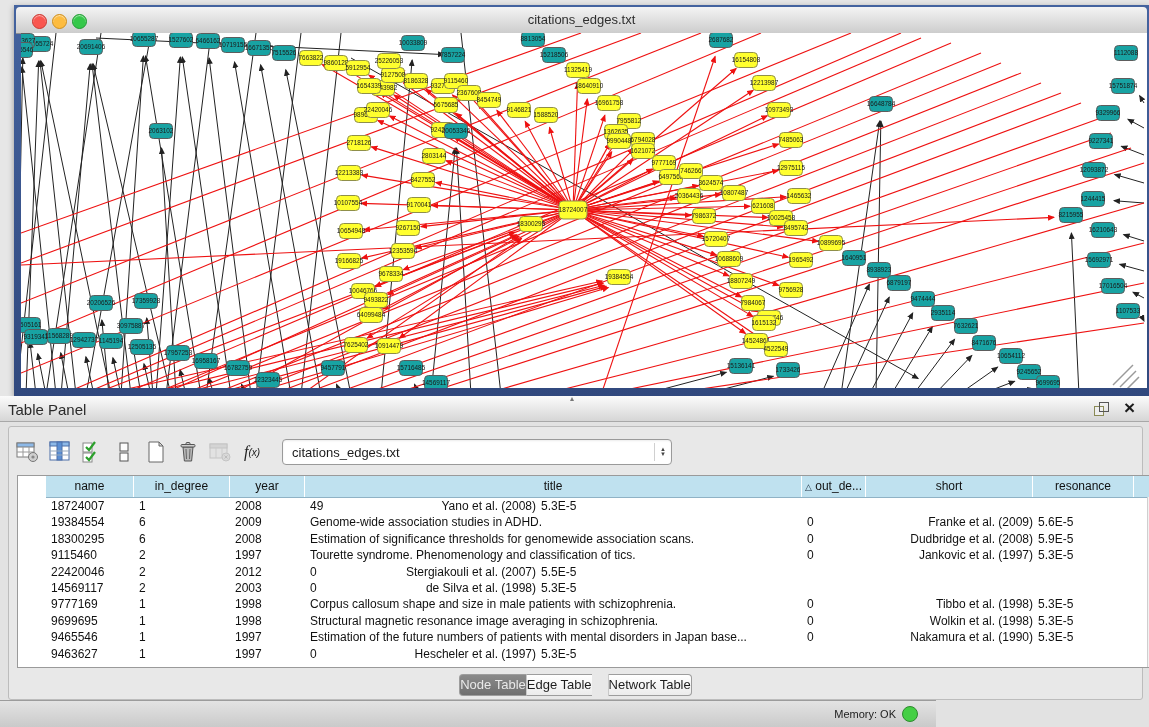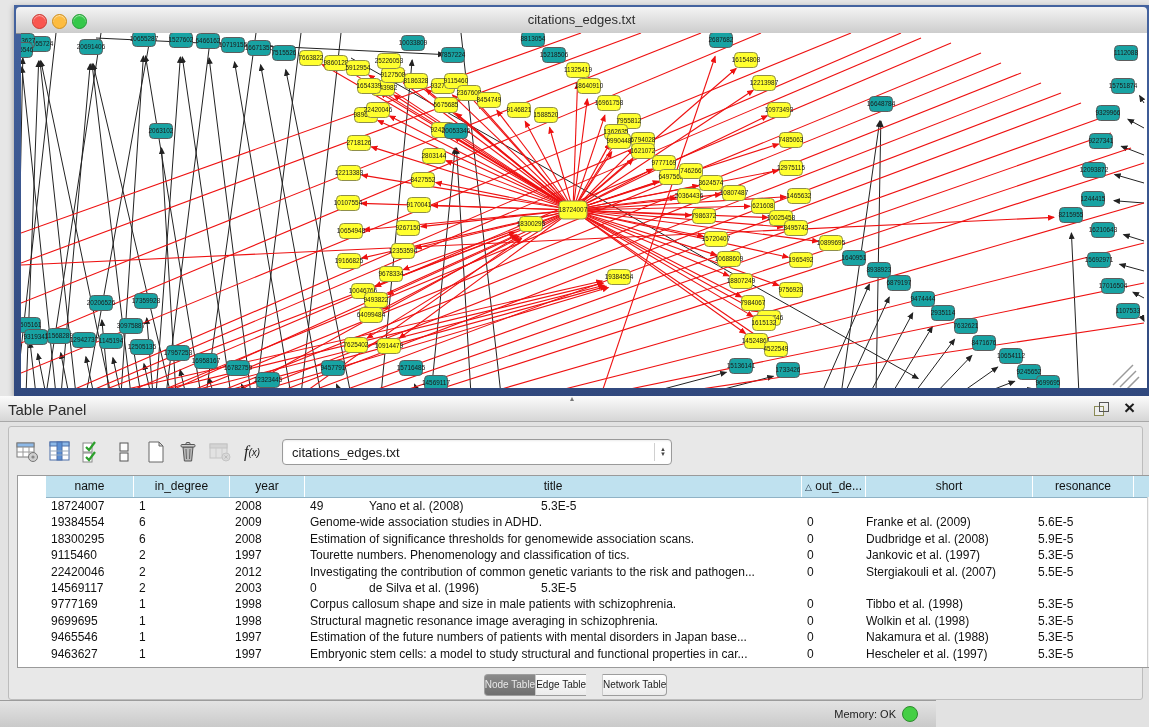--- a/index.html
+++ b/index.html
@@ -35,26 +35,26 @@
   #table-selector .stepper{width:16px;display:flex;flex-direction:column;align-items:center;line-height:5px;font-size:6px;color:#444;border-left:1px solid #d0d0d0;height:18px;justify-content:center;}
   
   #data-table{position:absolute;left:8px;top:48px;width:1116px;height:191px;background:#ffffff;border:1px solid #9a9a9a;padding-left:28px;}
   #tbl-header{display:flex;height:21px;background:#bfe1ef;border-bottom:1px solid #8fb2c5;}
   .hcell{font-size:12px;color:#111;text-align:center;line-height:21px;border-right:1px solid #ffffff;box-sizing:border-box;overflow:hidden;white-space:nowrap;}
   .sort-glyph{font-size:9px;color:#234;}
   .c0{width:88px}.c1{width:96px}.c2{width:75px}.c3{width:497px}.c4{width:64px}.c5{width:167px}.c6{width:101px}
   #tbl-rows{position:relative;}
   .trow{display:flex;height:16.4px;background:#ffffff;}
   .tcell{font-size:12px;color:#111;line-height:16.4px;white-space:nowrap;overflow:hidden;box-sizing:border-box;padding-left:5px;}
-  .tcell.center{text-align:left;padding-left:0;}
+  .tcell.center{text-align:right;padding-left:0;}
   #tbl-scroll{position:absolute;right:0;top:21px;bottom:0;width:14px;background:#f2f2f2;border-left:1px solid #cfcfcf;}
   #tbl-thumb{position:absolute;left:2px;top:3px;width:9px;height:56px;background:#b4b4b4;border-radius:5px;}
   
   #tabs-bar{position:absolute;left:0;bottom:3px;width:100%;height:22px;display:flex;justify-content:center;}
-  .seg{height:20px;line-height:20px;font-size:10px;padding:0 0;border-top:1px solid #9d9d9d;border-bottom:1px solid #9d9d9d;background:linear-gradient(180deg,#ffffff,#ececec);color:#1d1d1d;white-space:nowrap;}
+  .seg{height:20px;line-height:20px;font-size:13px;padding:0 0;border-top:1px solid #9d9d9d;border-bottom:1px solid #9d9d9d;background:linear-gradient(180deg,#ffffff,#ececec);color:#1d1d1d;white-space:nowrap;}
   .seg.first{border-left:1px solid #9d9d9d;border-radius:4px 0 0 4px;}
   .seg.last{border-right:1px solid #9d9d9d;border-radius:0 4px 4px 0;margin-left:16px;}
   .seg.mid{border-left:1px solid #c9c9c9;}
   .seg.active{background:linear-gradient(180deg,#8a8a8a,#6f6f6f);color:#e9e9e9;}
   
   #status-bar{position:absolute;left:0;top:700px;width:936px;height:27px;background:linear-gradient(180deg,#e3e3e3,#c9c9c9);border-top:1px solid #9c9c9c;}
   #memory-label{position:absolute;right:40px;top:7px;font-size:11px;color:#222;}
   #memory-dot{position:absolute;right:18px;top:5px;width:14px;height:14px;border-radius:50%;border:1px solid #2e8a2e;}
 </style>
 </head>
@@ -637,40 +637,39 @@
             <div class="tcell c2">2008</div>
             <div class="tcell c3">Estimation of significance thresholds for genomewide association scans.</div>
             <div class="tcell c4">0</div>
             <div class="tcell c5 center">Dudbridge et al. (2008)</div>
             <div class="tcell c6">5.9E-5</div>
           </div>
           <div class="trow">
             <div class="tcell c0">9115460</div>
             <div class="tcell c1">2</div>
             <div class="tcell c2">1997</div>
-            <div class="tcell c3">Tourette numbers. Phenomenology and classification of tics.</div>
+            <div class="tcell c3">Tourette syndrome. Phenomenology and classification of tics.</div>
             <div class="tcell c4">0</div>
             <div class="tcell c5 center">Jankovic et al. (1997)</div>
             <div class="tcell c6">5.3E-5</div>
           </div>
           <div class="trow">
             <div class="tcell c0">22420046</div>
             <div class="tcell c1">2</div>
             <div class="tcell c2">2012</div>
-            <div class="tcell c3">Investigating the contribution of common genetic variants to the risk and pathogen...</div>
             <div class="tcell c4">0</div>
             <div class="tcell c5 center">Stergiakouli et al. (2007)</div>
             <div class="tcell c6">5.5E-5</div>
           </div>
           <div class="trow">
             <div class="tcell c0">14569117</div>
             <div class="tcell c1">2</div>
             <div class="tcell c2">2003</div>
             <div class="tcell c4">0</div>
-            <div class="tcell c5 center">de Silva et al. (1996)</div>
+            <div class="tcell c5 center">de Silva et al. (1998)</div>
             <div class="tcell c6">5.3E-5</div>
           </div>
           <div class="trow">
             <div class="tcell c0">9777169</div>
             <div class="tcell c1">1</div>
             <div class="tcell c2">1998</div>
             <div class="tcell c3">Corpus callosum shape and size in male patients with schizophrenia.</div>
             <div class="tcell c4">0</div>
             <div class="tcell c5 center">Tibbo et al. (1998)</div>
             <div class="tcell c6">5.3E-5</div>
@@ -683,28 +682,27 @@
             <div class="tcell c4">0</div>
             <div class="tcell c5 center">Wolkin et al. (1998)</div>
             <div class="tcell c6">5.3E-5</div>
           </div>
           <div class="trow">
             <div class="tcell c0">9465546</div>
             <div class="tcell c1">1</div>
             <div class="tcell c2">1997</div>
             <div class="tcell c3">Estimation of the future numbers of patients with mental disorders in Japan base...</div>
             <div class="tcell c4">0</div>
-            <div class="tcell c5 center">Nakamura et al. (1988)</div>
+            <div class="tcell c5 center">Nakamura et al. (1990)</div>
             <div class="tcell c6">5.3E-5</div>
           </div>
           <div class="trow">
             <div class="tcell c0">9463627</div>
             <div class="tcell c1">1</div>
             <div class="tcell c2">1997</div>
-            <div class="tcell c3">Embryonic stem cells: a model to study structural and functional properties in car...</div>
             <div class="tcell c4">0</div>
             <div class="tcell c5 center">Hescheler et al. (1997)</div>
             <div class="tcell c6">5.3E-5</div>
           </div>
         </div>
       <div id="tbl-scroll">
         <div id="tbl-thumb"></div>
       </div>
     </div>
 

